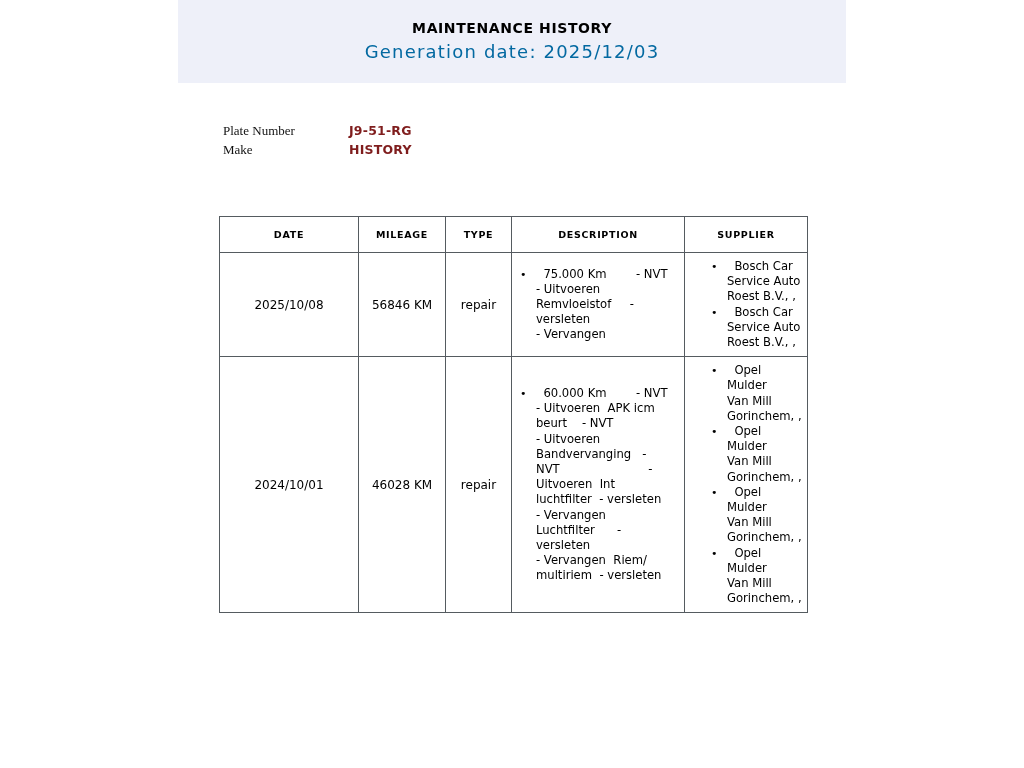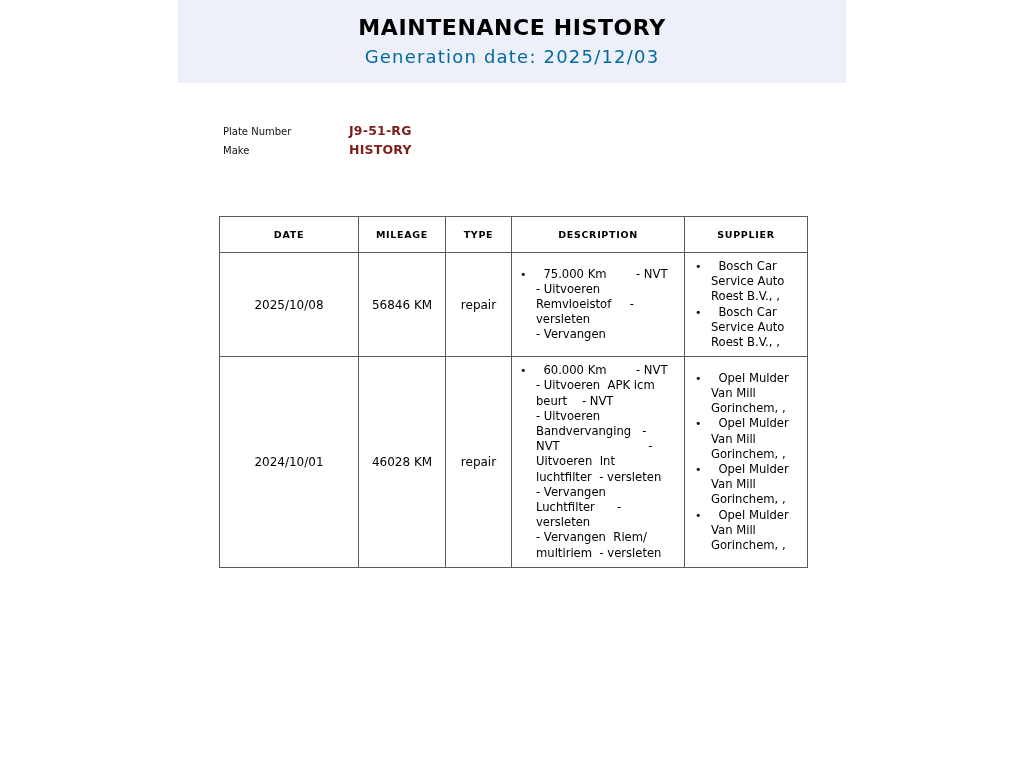--- a/index.html
+++ b/index.html
@@ -31,21 +31,21 @@
     top: 0;
     width: 668px;
     height: 83px;
     background: #eef0f9;
     display: flex;
     flex-direction: column;
     align-items: center;
     justify-content: center;
   }
   .header-title {
-    font-size: 22px;
+    font-size: 14px;
     font-weight: bold;
     letter-spacing: 0.6px;
     color: #000;
     line-height: 1.1;
     margin-bottom: 5px;
   }
   .header-subtitle {
     font-size: 18px;
     letter-spacing: 1.2px;
     color: #0369a1;
@@ -58,22 +58,23 @@
     top: 103px;
     width: 520px;
   }
   .vi-row {
     display: flex;
     align-items: baseline;
     height: 19px;
   }
   .vi-label {
     width: 126px;
-    font-size: 10px;
+    font-size: 13px;
     color: #111;
+    font-family: Liberation Serif, serif;
   }
   .vi-value {
     font-size: 12.5px;
     font-weight: bold;
     color: #7f1d1d;
     letter-spacing: 0.2px;
     margin-top: 20px;
   }
 
   
@@ -117,21 +118,21 @@
   }
   td.cell-desc,
   td.cell-supp {
     padding: 6px 4px 6px 2px;
     font-size: 11.6px;
     line-height: 15.2px;
     color: #000;
     vertical-align: top;
   }
   td.cell-supp {
-    padding-left: 4px;
+    padding-left: 20px;
   }
 
   ul.bullets {
     list-style: none;
     margin: 0;
     padding: 0;
   }
   ul.bullets > li {
     position: relative;
     padding-left: 22px;

